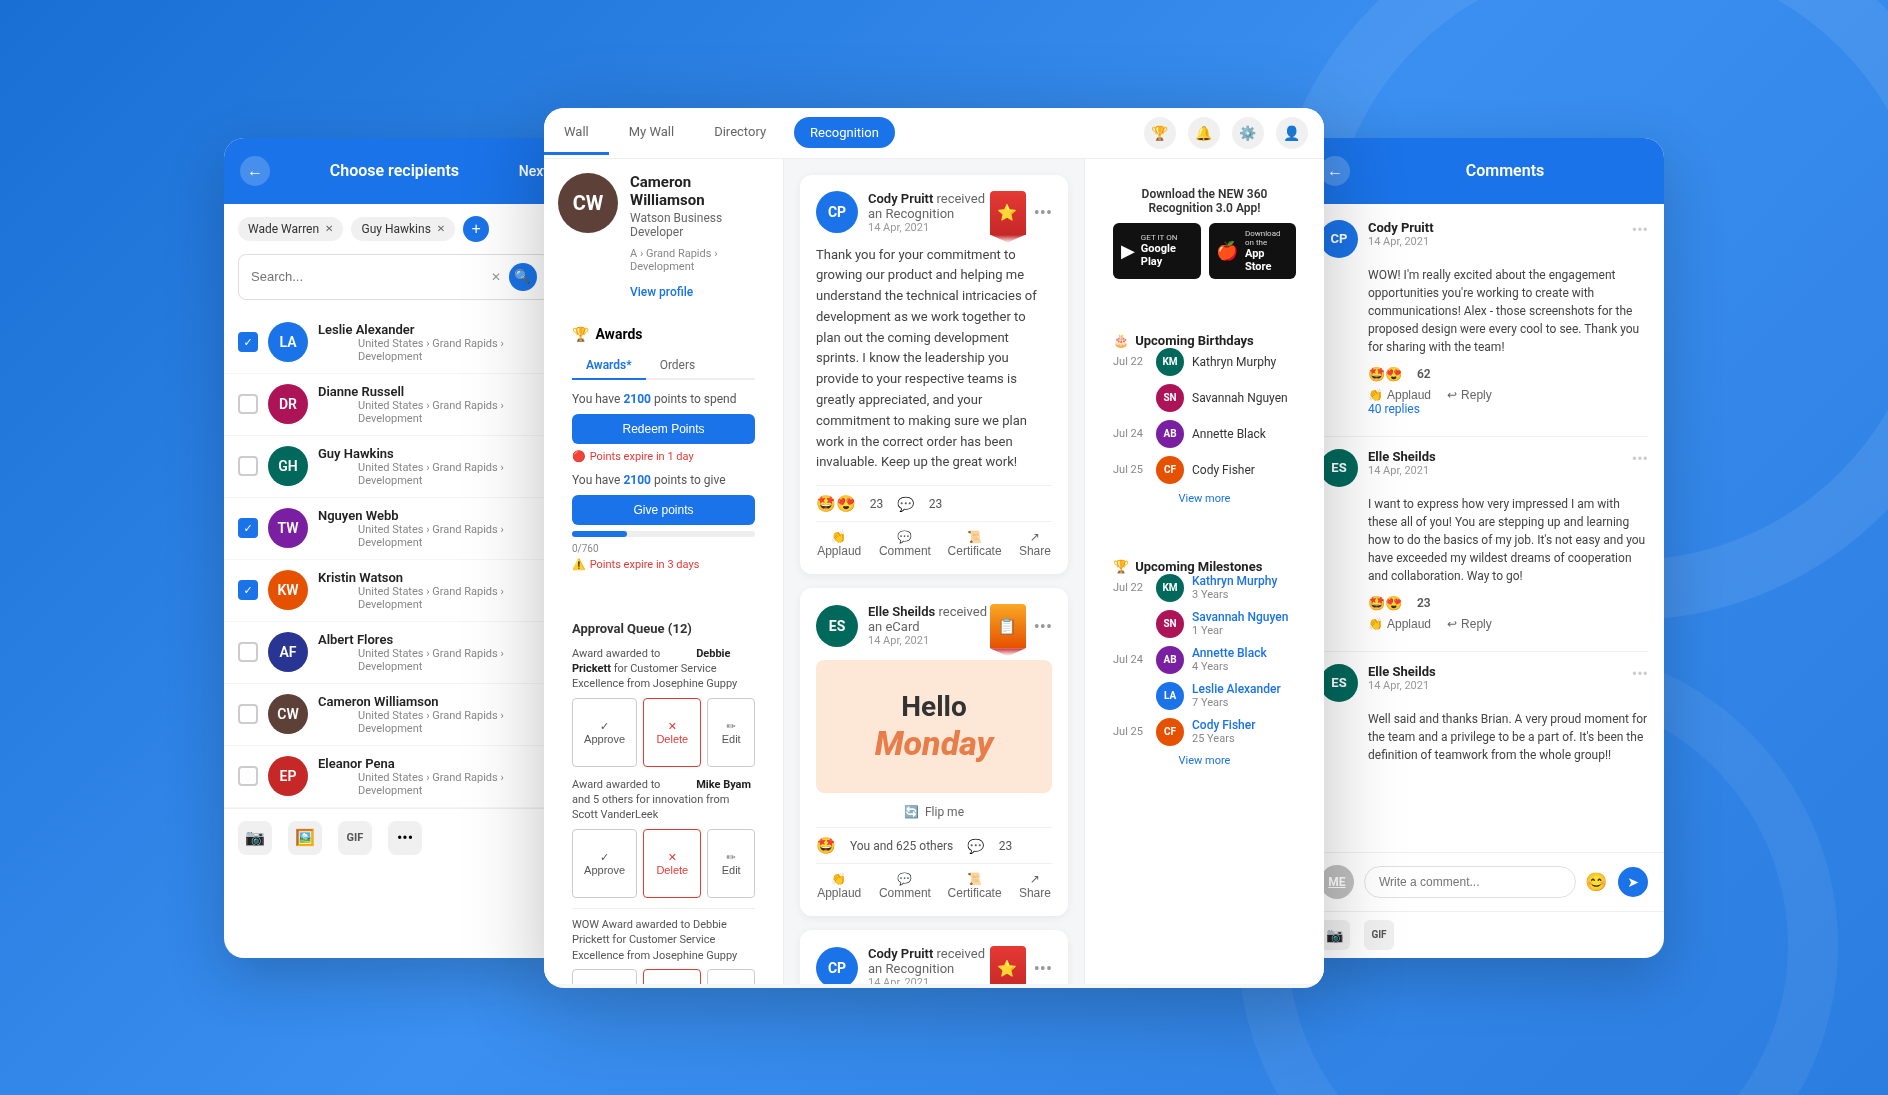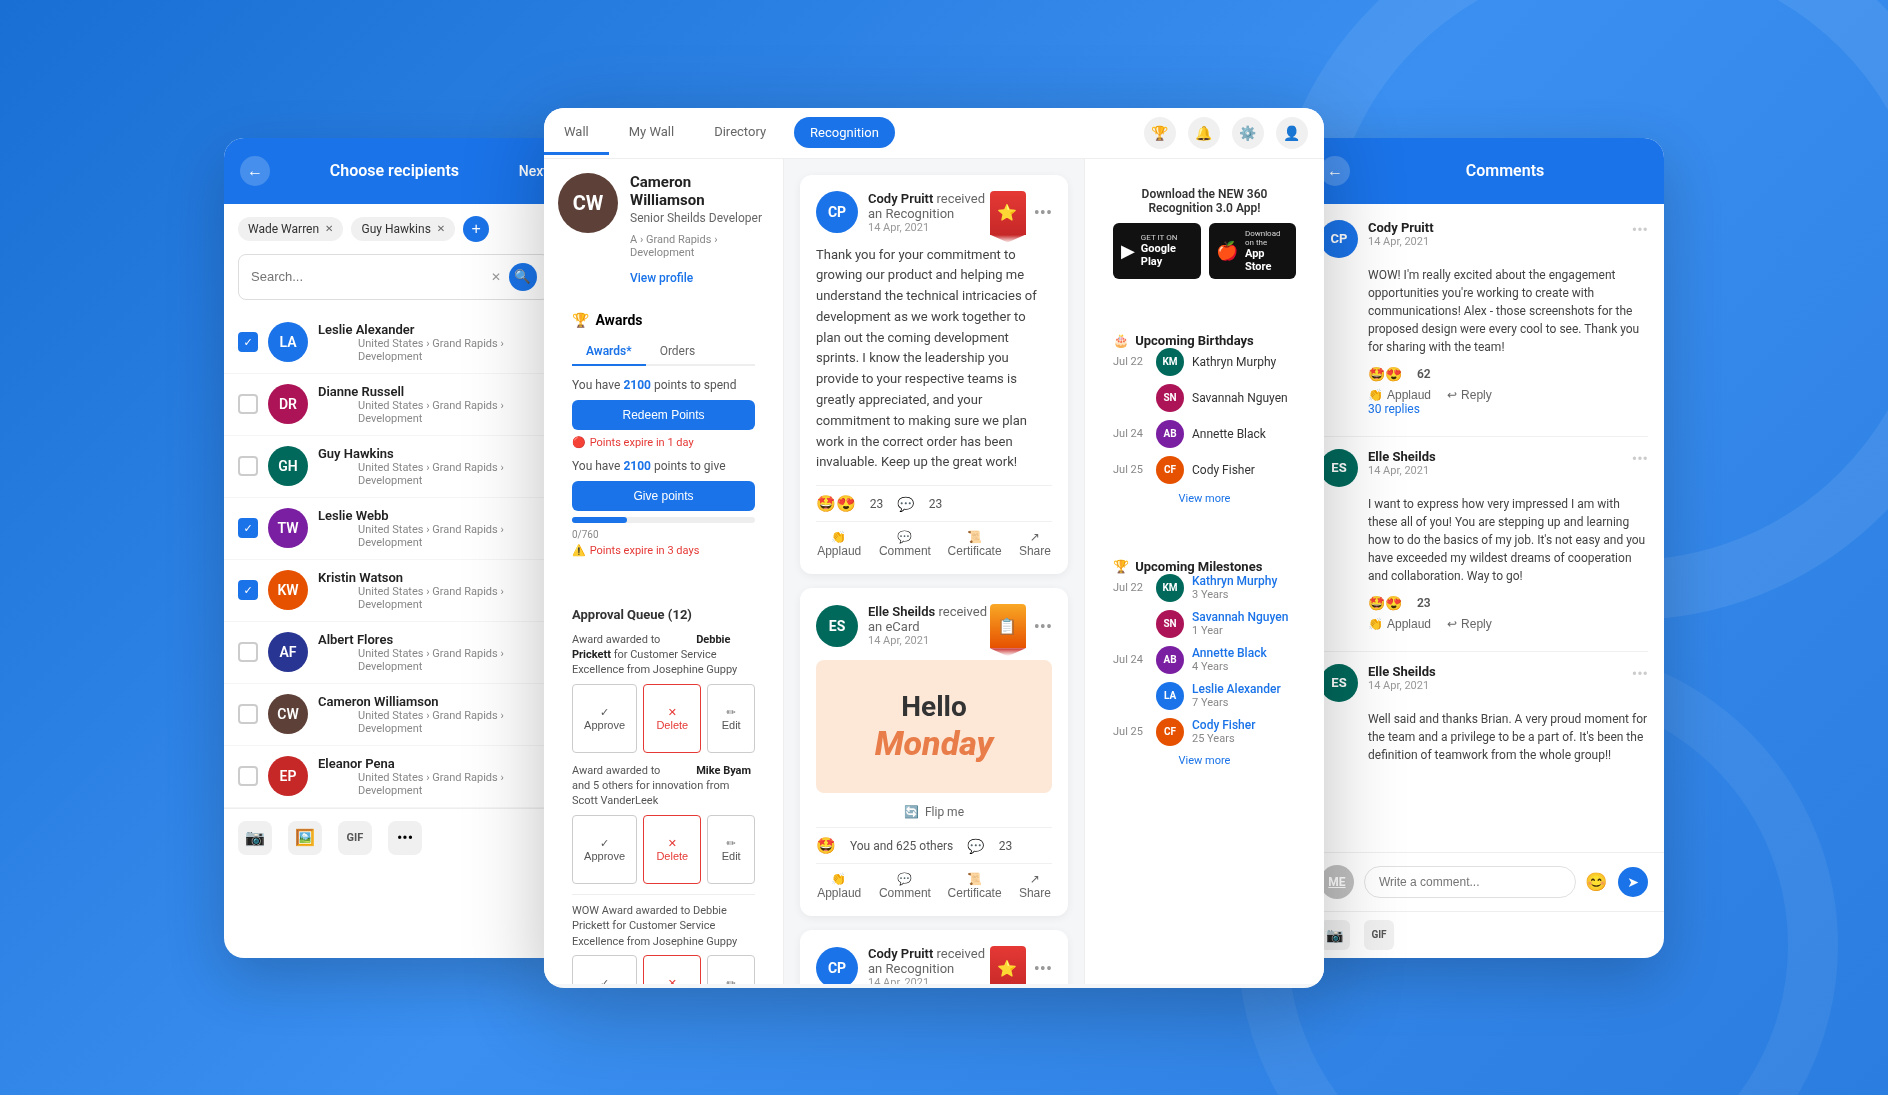--- a/index.html
+++ b/index.html
@@ -539,21 +539,21 @@
     <div class="person-avatar av-teal">GH</div>
     <div class="person-info">
       <div class="person-name">Guy Hawkins</div>
       <div class="person-sub">United States › Grand Rapids › Development</div>
     </div>
   </div>
         <div class="person-item">
     <div class="checkbox checked">✓</div>
     <div class="person-avatar av-purple">TW</div>
     <div class="person-info">
-      <div class="person-name">Leslie Webb</div>
+      <div class="person-name">Nguyen Webb</div>
       <div class="person-sub">United States › Grand Rapids › Development</div>
     </div>
   </div>
         <div class="person-item">
     <div class="checkbox checked">✓</div>
     <div class="person-avatar av-orange">KW</div>
     <div class="person-info">
       <div class="person-name">Kristin Watson</div>
       <div class="person-sub">United States › Grand Rapids › Development</div>
     </div>
@@ -617,21 +617,21 @@
       </div>
     </div>
 
     <div class="center-body">
 
       <div style="width:240px;overflow-y:auto;padding:14px;display:flex;flex-direction:column;gap:12px;background:#fff;border-right:1px solid #eee;">
         <div class="profile-mini" style="padding:0;background:transparent;">
           <div class="profile-avatar av-brown">CW</div>
           <div class="profile-details">
             <div class="profile-name">Cameron Williamson</div>
-            <div class="profile-title">Senior Sheilds Developer</div>
+            <div class="profile-title">Watson Business Developer</div>
             <div class="profile-breadcrumb">A › Grand Rapids › Development</div>
             <span class="view-profile-link">View profile</span>
           </div>
         </div>
 
         <div class="awards-section">
           <div class="awards-title">
             <span>🏆</span>
             <span>Awards</span>
           </div>
@@ -905,21 +905,21 @@
         </div>
         <div class="comment-text">WOW! I'm really excited about the engagement opportunities you're working to create with communications! Alex - those screenshots for the proposed design were every cool to see. Thank you for sharing with the team!</div>
         <div class="comment-reactions">
           <span class="comment-reaction-emoji">🤩😍</span>
           <span class="comment-reaction-count">62</span>
         </div>
         <div class="comment-actions">
           <button class="comment-action-btn">👏 <span>Applaud</span></button>
           <button class="comment-action-btn">↩ <span>Reply</span></button>
         </div>
-        <div class="replies-count">30 replies</div>
+        <div class="replies-count">40 replies</div>
       </div>
 
       <hr class="comment-divider">
 
       <div class="comment-item">
         <div class="comment-header">
           <div class="comment-avatar av-teal">ES</div>
           <div class="comment-meta">
             <div class="comment-author">Elle Sheilds</div>
             <div class="comment-date">14 Apr, 2021</div>

